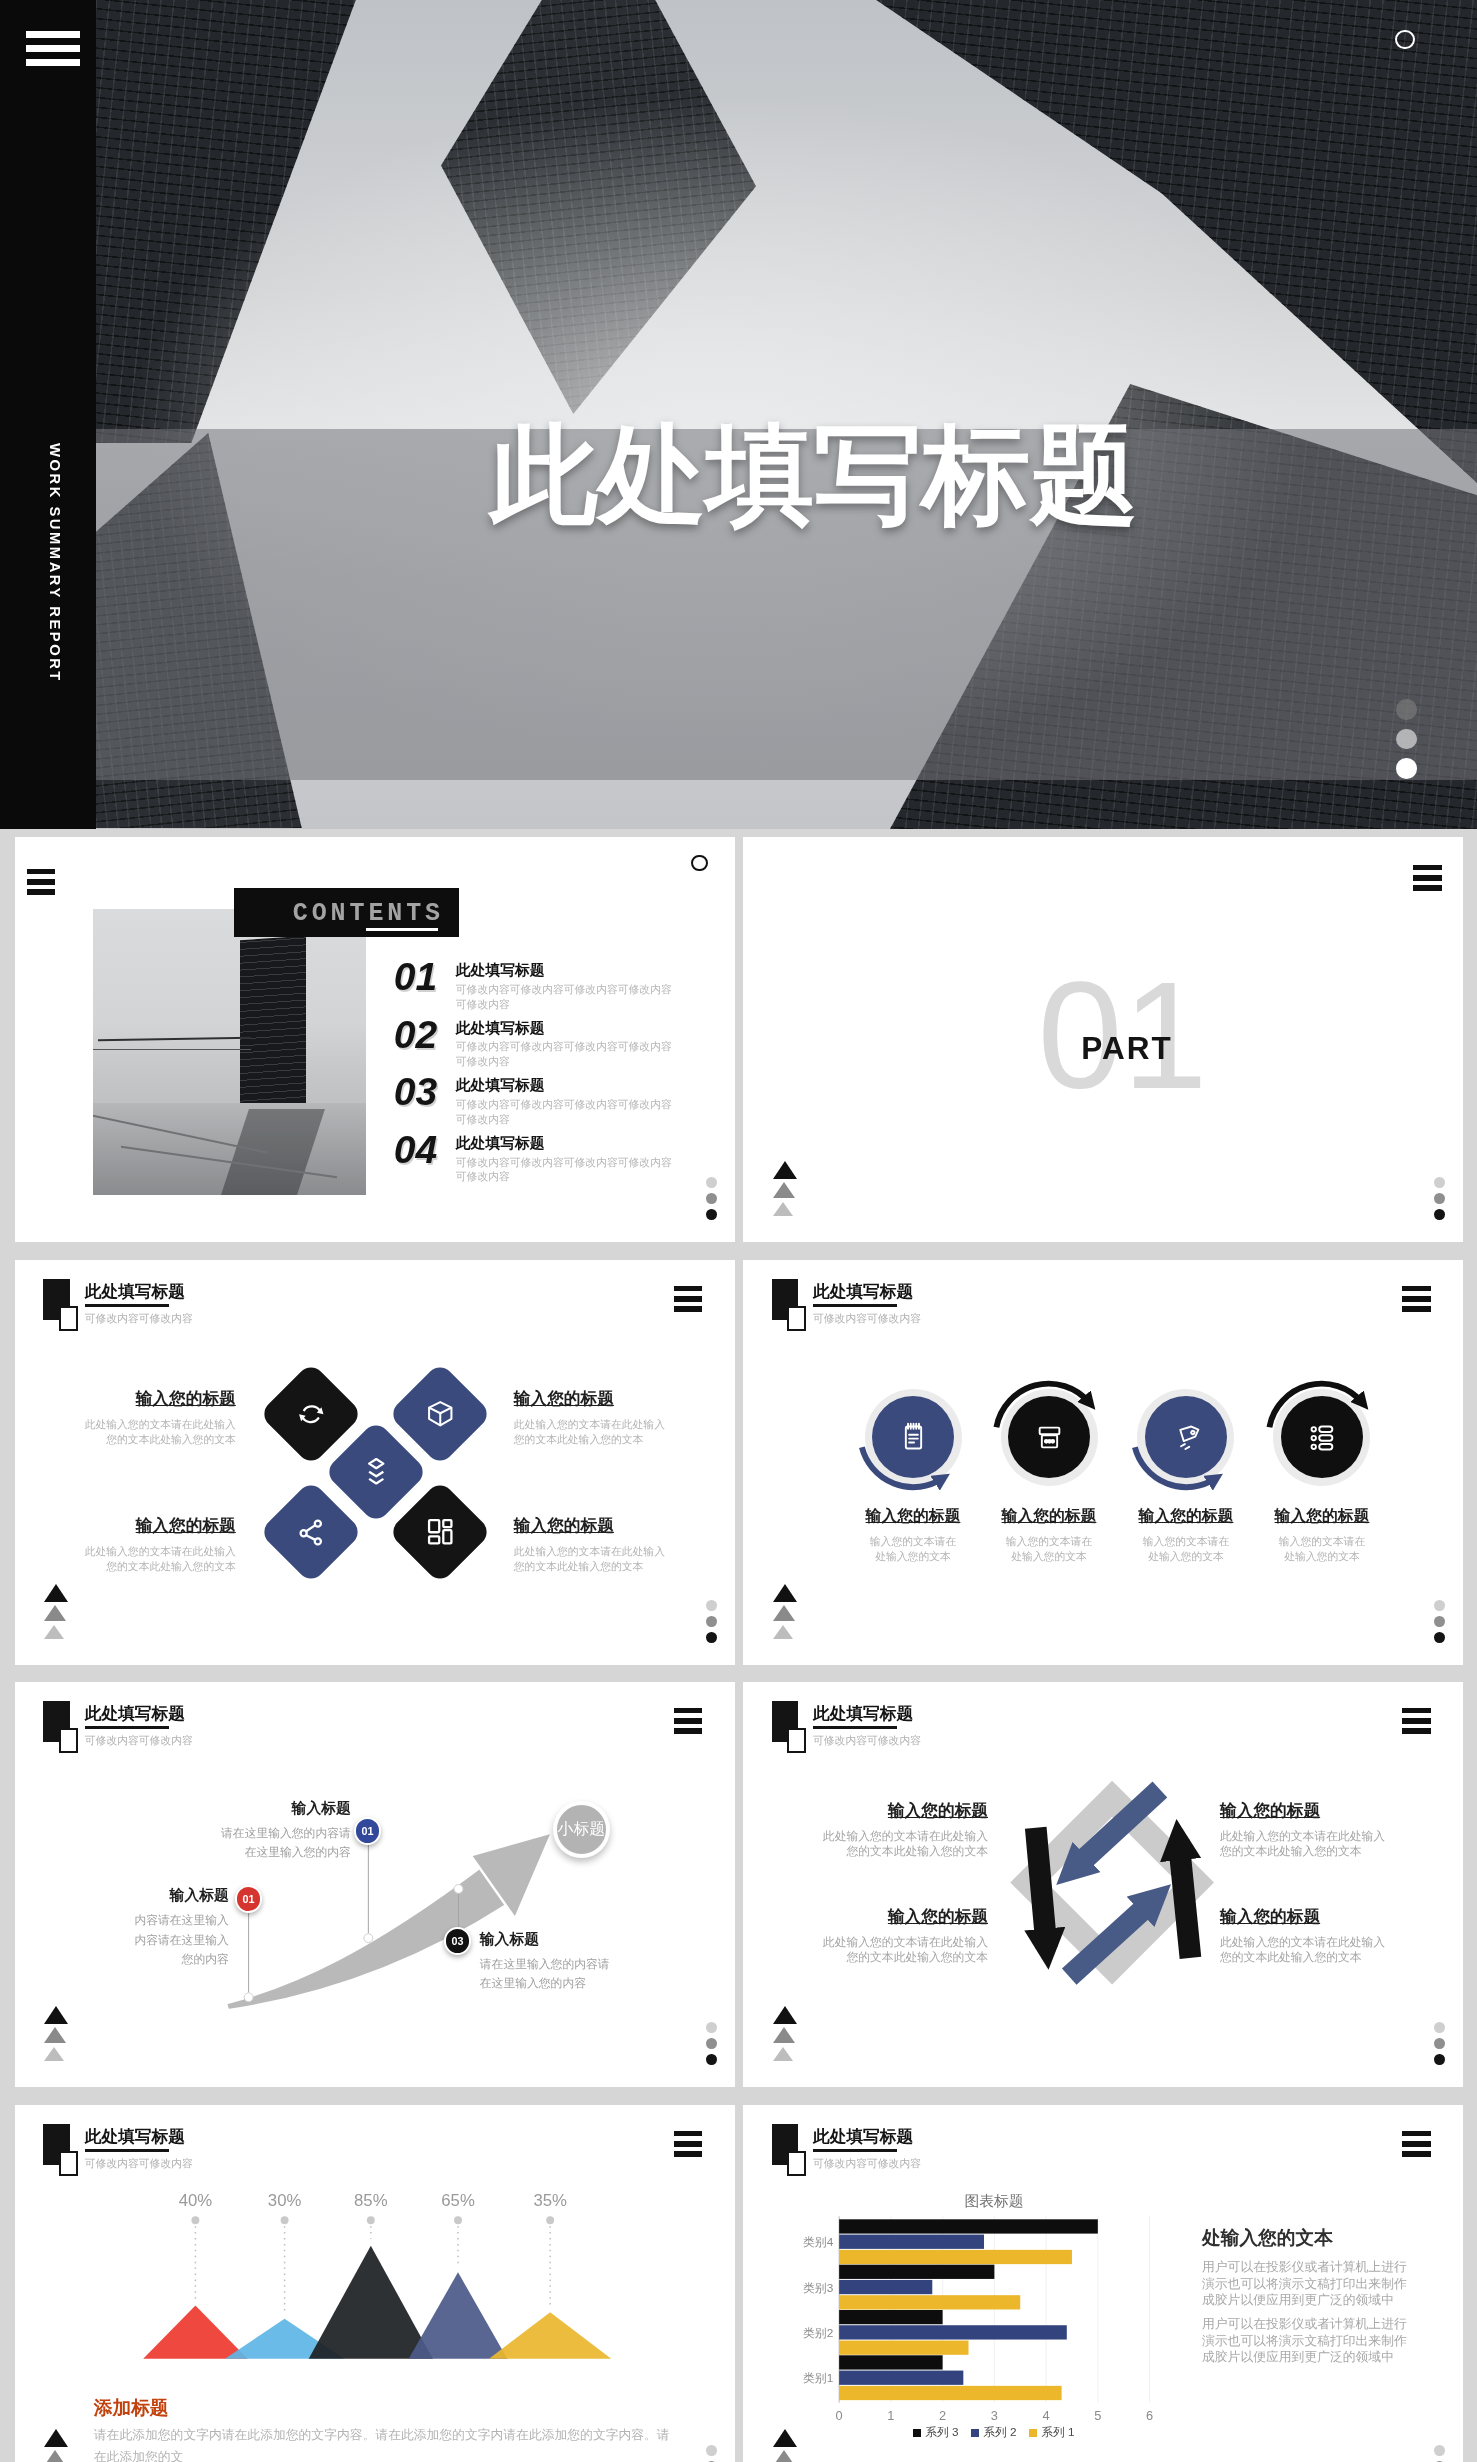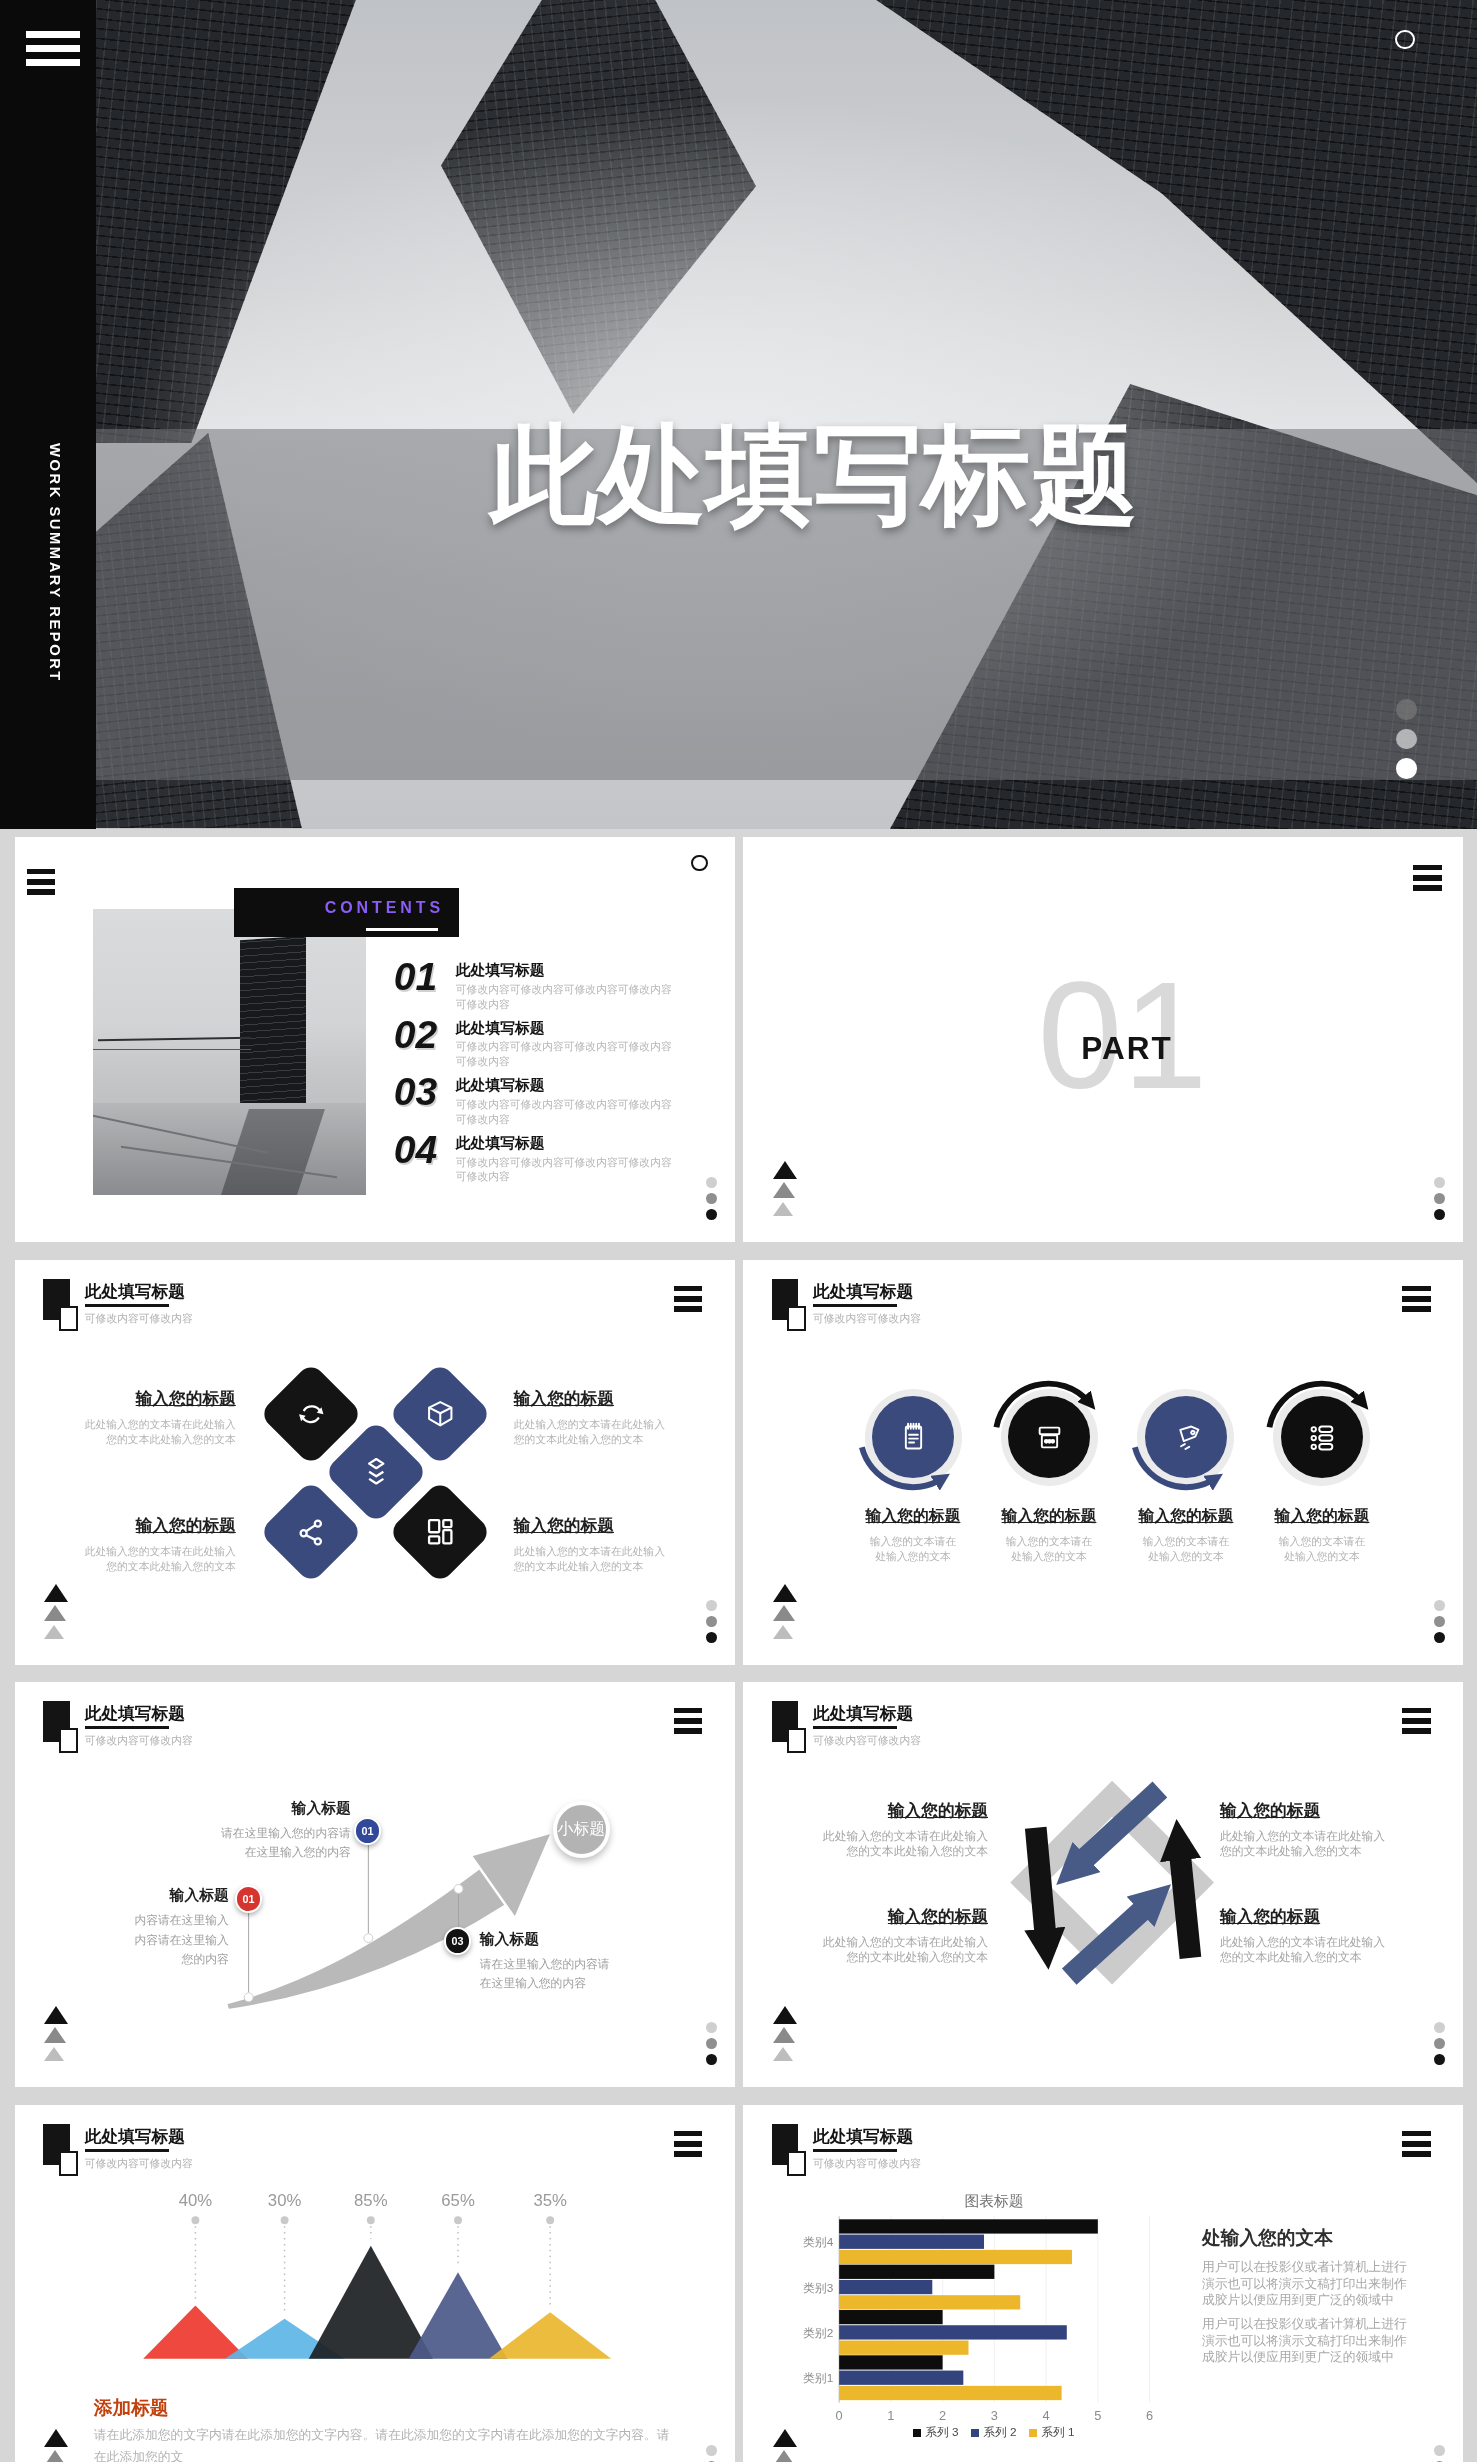--- a/index.html
+++ b/index.html
@@ -34,21 +34,21 @@
   .win{background-color:#24272b;background-image:repeating-linear-gradient(96deg,rgba(255,255,255,.08) 0 1.5px,rgba(255,255,255,0) 1.5px 12.8px),repeating-linear-gradient(6deg,rgba(0,0,0,.5) 0 1.5px,rgba(0,0,0,0) 1.5px 9.8px);}
   .win2{background-color:#2b2f33;background-image:repeating-linear-gradient(84deg,rgba(255,255,255,.07) 0 1.5px,rgba(255,255,255,0) 1.5px 10.8px),repeating-linear-gradient(-6deg,rgba(0,0,0,.45) 0 1.5px,rgba(0,0,0,0) 1.5px 8.9px);}
   
   .hero{position:absolute;left:0;top:0;width:1477px;height:829px;overflow:hidden;background:#caccce;}
   .h-title{position:absolute;left:490px;top:405px;font-size:108px;line-height:1.3;font-weight:bold;color:#fff;text-shadow:0 3.9px 8.9px rgba(0,0,0,.35);white-space:nowrap;}
   .h-sub{position:absolute;left:492px;top:715px;font-size:24.6px;font-weight:bold;letter-spacing:6.4px;color:#fff;white-space:nowrap;text-shadow:0 2px 3.9px rgba(0,0,0,.3);}
   .h-vtext{position:absolute;left:47px;top:443px;height:355px;writing-mode:vertical-rl;font-size:14.8px;font-weight:bold;letter-spacing:2.5px;color:#fff;white-space:nowrap;}
   .hdots span{display:block;width:20.7px;height:20.7px;border-radius:50%;margin-bottom:8.9px;}
   
   .c-badge{position:absolute;left:219px;top:51px;width:225px;height:49px;background:#0d0d0d;}
-  .c-badge .bt{position:absolute;right:14.8px;top:10.8px;font-size:16px;letter-spacing:3.9px;color:#8b5cf6;font-weight:bold;}
+  .c-badge .bt{position:absolute;right:14.8px;top:10.8px;font-size:25px;letter-spacing:3.9px;color:#a3a3a3;font-weight:bold;font-family:Liberation Mono, monospace;}
   .c-badge .bl{position:absolute;right:21px;top:40px;width:72px;height:3px;background:#fff;}
   .c-item .num{position:absolute;font-size:39px;font-style:italic;font-weight:bold;color:#141414;text-shadow:1.5px 2px 0 rgba(0,0,0,.18);}
   .c-item .ti{position:absolute;font-size:14.8px;font-weight:bold;color:#141414;white-space:nowrap;}
   .c-item .d{position:absolute;font-size:10.8px;color:#b5b5b5;white-space:nowrap;}
   
   .p-num{position:absolute;left:276px;top:121px;width:207px;text-align:center;font-size:153px;line-height:1;font-weight:400;color:#d9d9d9;}
   .p-label{position:absolute;left:325px;top:193px;width:118px;text-align:center;font-size:31.5px;font-weight:600;letter-spacing:2px;color:#141414;}
   
   .dia{position:absolute;width:74px;height:74px;border-radius:13.8px;transform:rotate(45deg);}
   .dia .ic{position:absolute;inset:0;display:flex;align-items:center;justify-content:center;transform:rotate(-45deg);}

